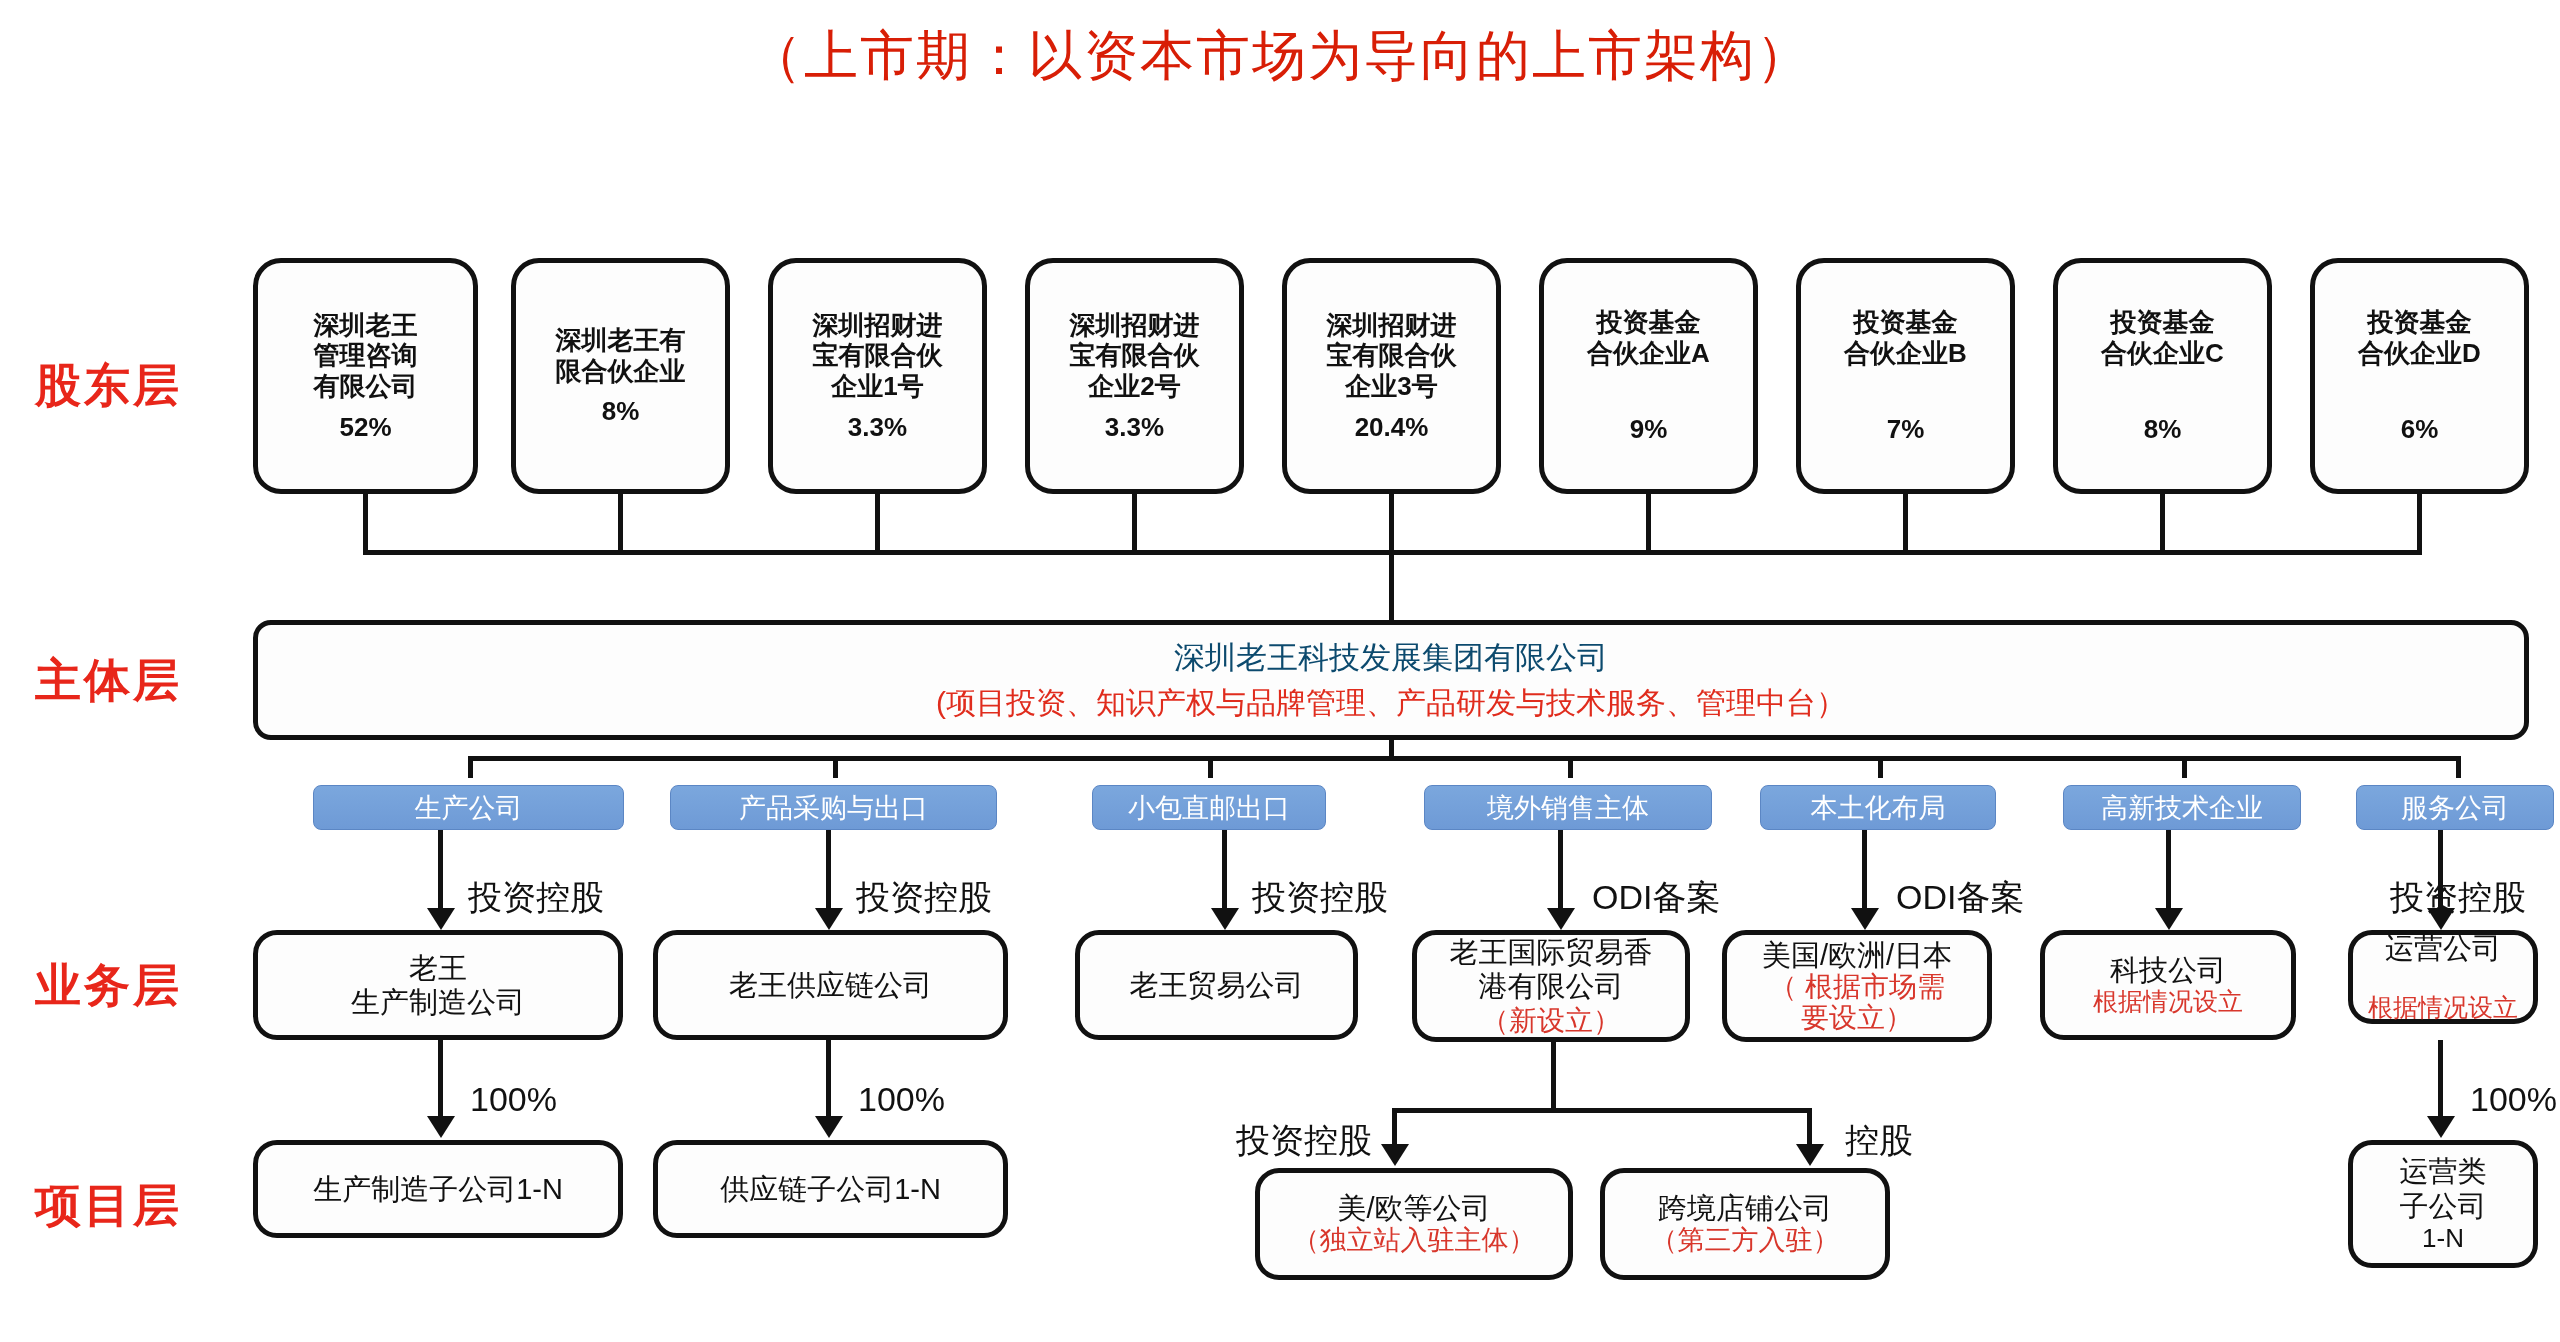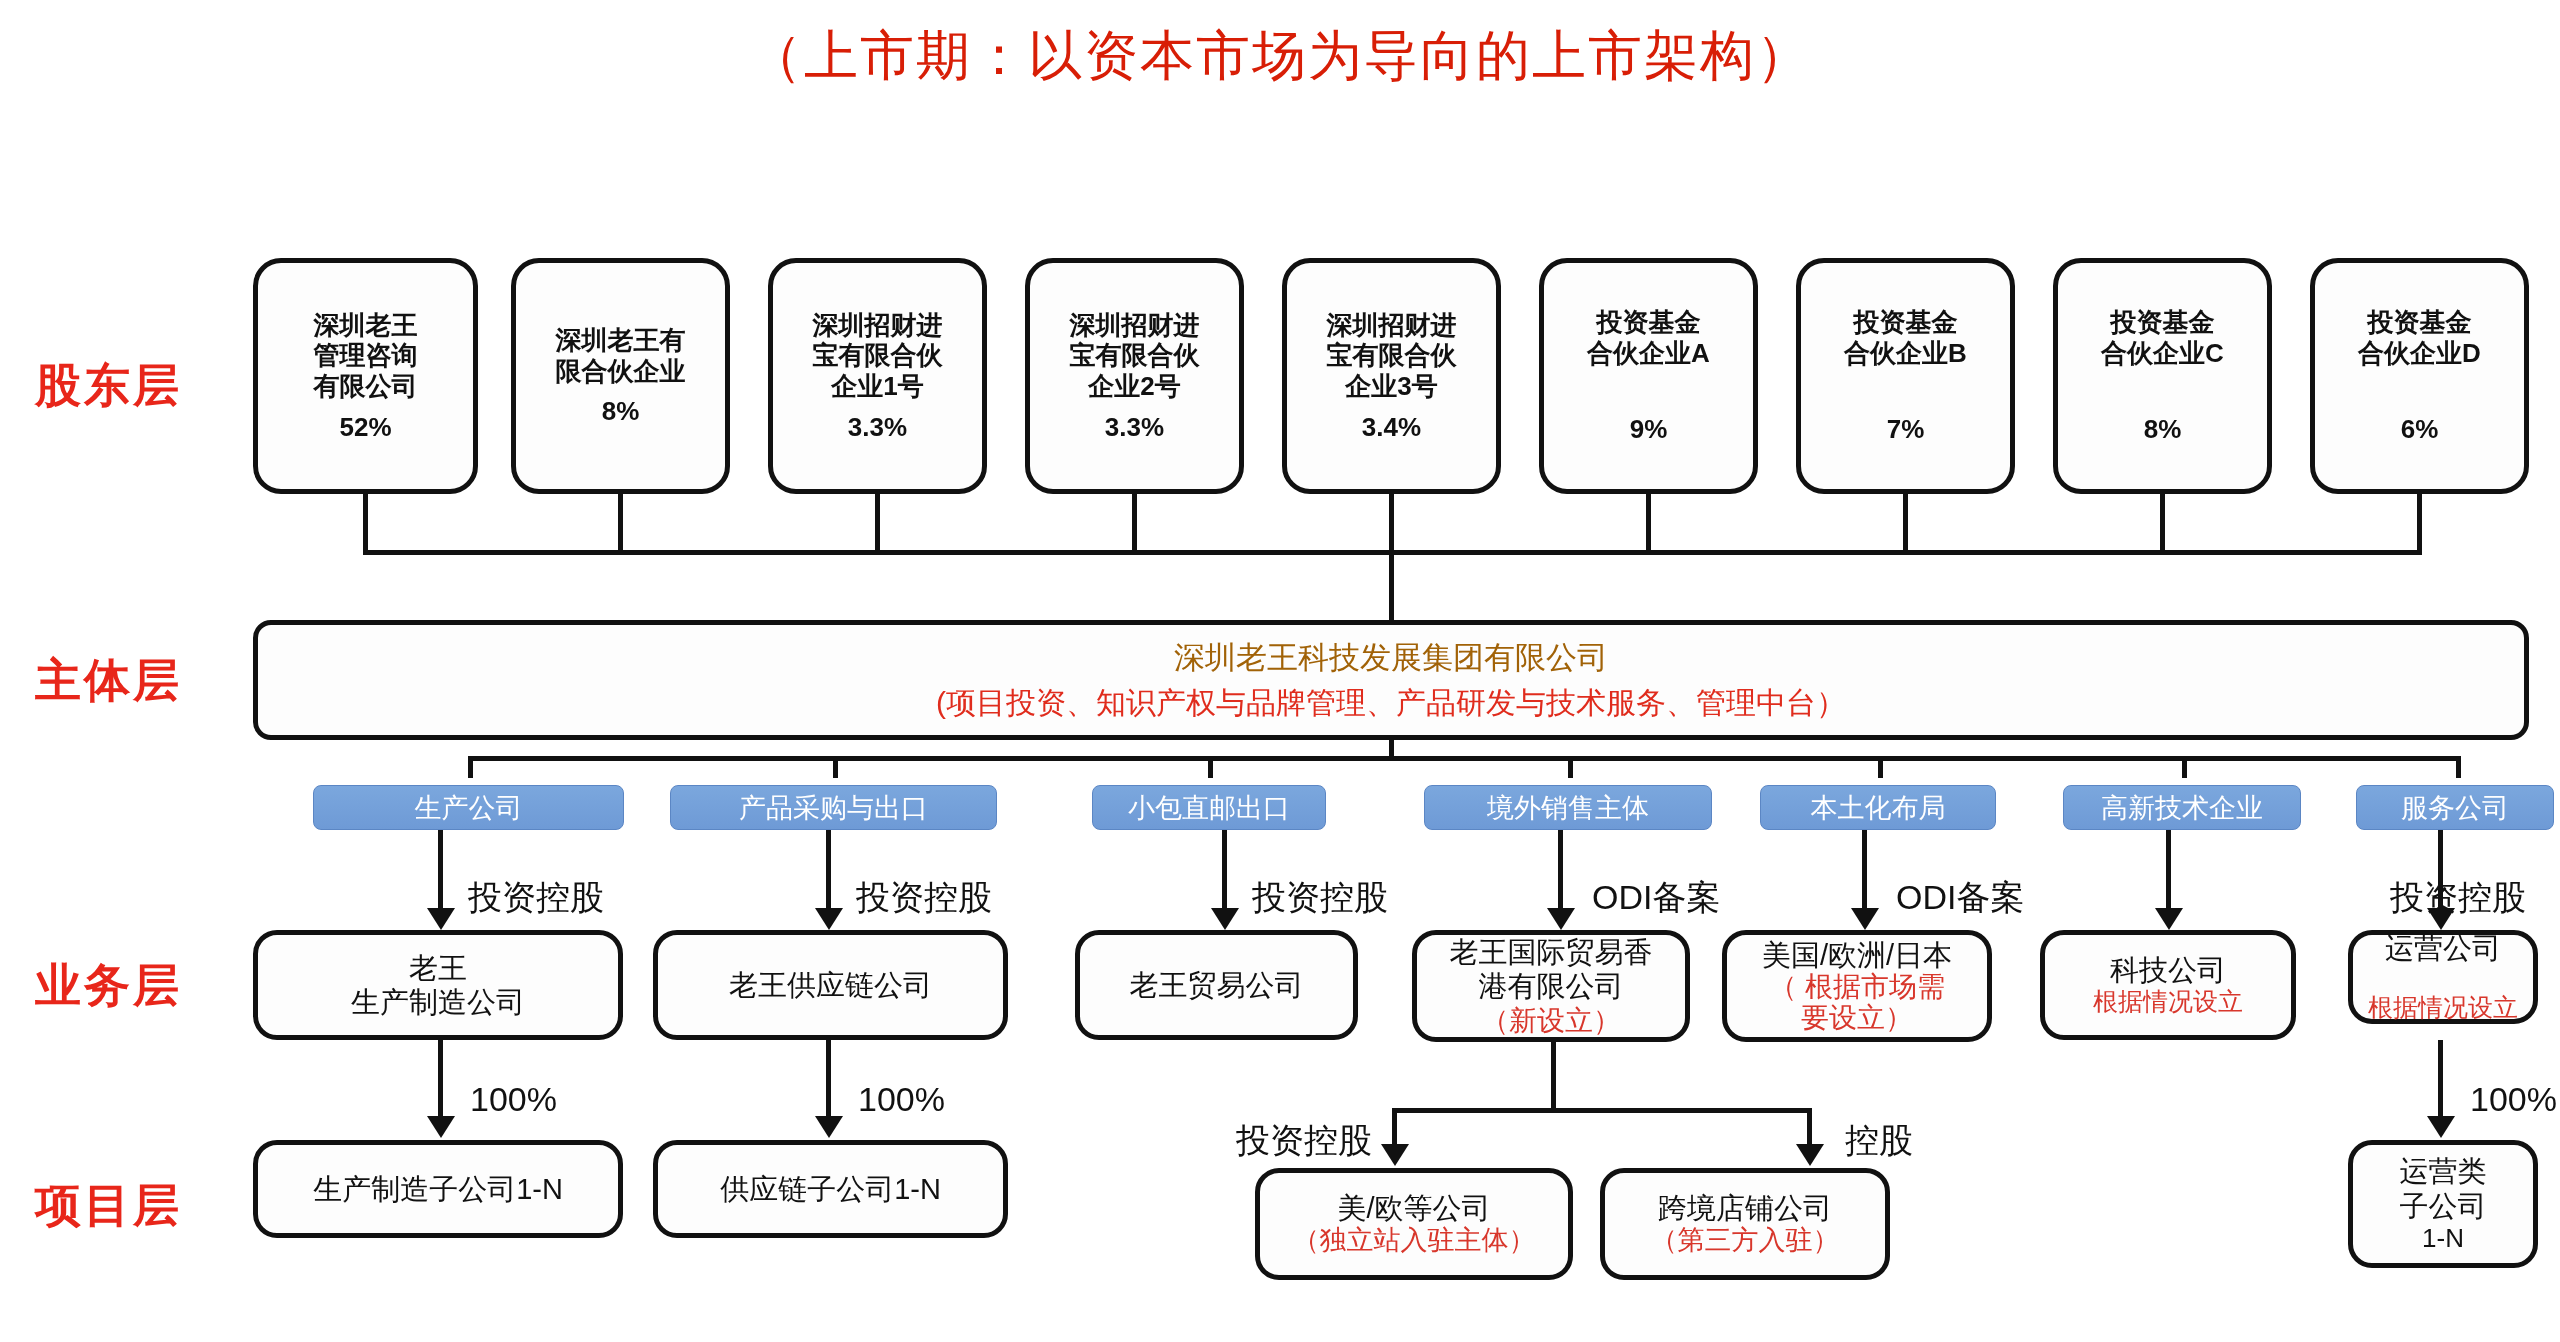--- a/index.html
+++ b/index.html
@@ -35,21 +35,21 @@
   .node .pct{margin-top:10px;font-weight:bold;}
 
   
   .sh-node{font-size:26px;font-weight:bold;border-radius:28px;}
   .sh-node .pct{font-size:26px;}
 
   
   #main-entity{
     font-size:0;border-radius:18px;border-width:5px;
   }
-  #main-entity .m-title{font-size:31px;color:#a16207;font-weight:normal;display:block;}
+  #main-entity .m-title{font-size:31px;color:#0c4a6e;font-weight:normal;display:block;}
   #main-entity .m-sub{font-size:30px;color:#e02c1d;display:block;margin-top:8px;}
 
   
   .tag{
     position:absolute;background:linear-gradient(180deg,#7ba7dd 0%,#6e9ad6 100%);
     border:1px solid #5b86c4;border-radius:8px;color:#ffffff;
     display:flex;align-items:center;justify-content:center;
     font-size:27px;white-space:nowrap;box-sizing:border-box;
   }
 
@@ -110,21 +110,21 @@
     <span class="ln">深圳招财进</span>
     <span class="ln">宝有限合伙</span>
     <span class="ln">企业2号</span>
     <span class="pct">3.3%</span>
   </div>
 
   <div class="node sh-node" style="left:1282px;top:258px;width:219px;height:236px;">
     <span class="ln">深圳招财进</span>
     <span class="ln">宝有限合伙</span>
     <span class="ln">企业3号</span>
-    <span class="pct">3.4%</span>
+    <span class="pct">20.4%</span>
   </div>
 
   <div class="node sh-node" style="left:1539px;top:258px;width:219px;height:236px;">
     <span class="ln">投资基金</span>
     <span class="ln">合伙企业A</span>
     <span class="pct" style="margin-top:46px;">9%</span>
   </div>
 
   <div class="node sh-node" style="left:1796px;top:258px;width:219px;height:236px;">
     <span class="ln">投资基金</span>

